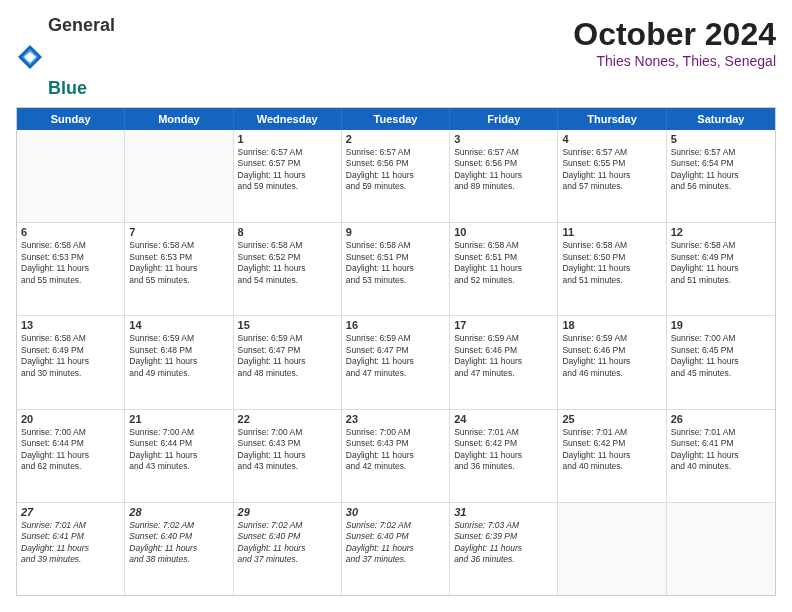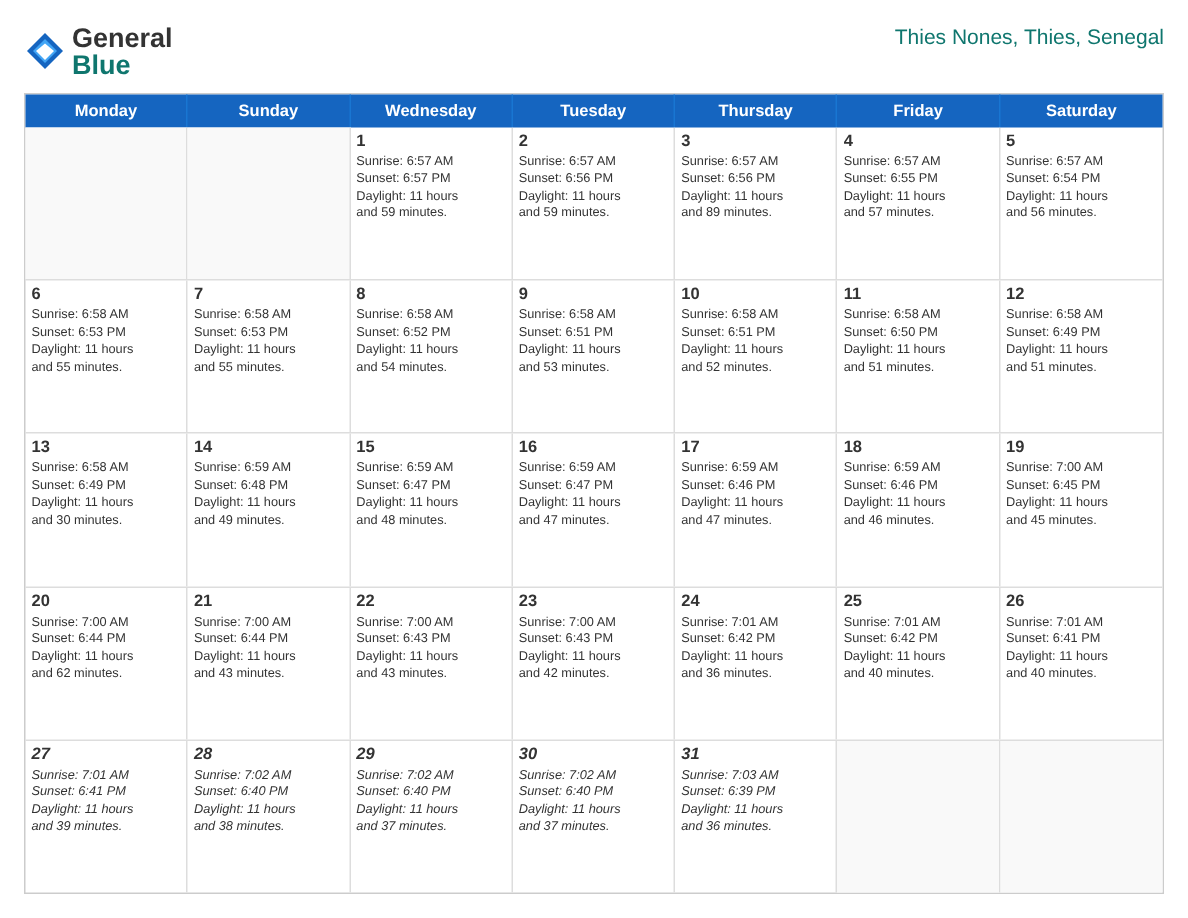--- a/index.html
+++ b/index.html
@@ -26,39 +26,40 @@
     .logo {
       display: flex;
       align-items: center;
     }
     .logo-text {
       display: flex;
       flex-direction: column;
       font-size: 18px;
       font-weight: bold;
       line-height: 1;
+      gap: 45px;
     }
     .logo-general { color: #333; }
     .logo-blue { color: #0f766e; }
     .logo-icon {
       width: 28px;
       height: 28px;
       margin-right: 4px;
     }
     .title-block {
       text-align: right;
     }
     .month-title {
       font-size: 32px;
       font-weight: bold;
       color: #222;
     }
     .subtitle {
       font-size: 14px;
-      color: #0f766e;
+      color: #701a75;
     }
     .calendar {
       flex: 1;
       display: flex;
       flex-direction: column;
       border: 1px solid #ccc;
     }
     .cal-header {
       display: grid;
       grid-template-columns: repeat(7, 1fr);
@@ -114,32 +115,33 @@
         <polygon points="14,2 26,14 14,26 2,14" fill="#1565c0"></polygon>
         <polygon points="14,6 22,14 14,22 6,14" fill="#42a5f5"></polygon>
         <polygon points="14,9 20,14 14,20 8,14" fill="#fff"></polygon>
       </svg>
       <div class="logo-text">
         <span class="logo-general">General</span>
         <span class="logo-blue">Blue</span>
       </div>
     </div>
     <div class="title-block">
+      <div class="month-title">October 2024</div>
       <div class="subtitle">Thies Nones, Thies, Senegal</div>
     </div>
   </div>
 
   <div class="calendar">
     <div class="cal-header" id="cal-header-row">
+        <div class="cal-header-cell">Sunday</div>
         <div class="cal-header-cell">Monday</div>
-        <div class="cal-header-cell">Sunday</div>
         <div class="cal-header-cell">Wednesday</div>
         <div class="cal-header-cell">Tuesday</div>
+        <div class="cal-header-cell">Friday</div>
         <div class="cal-header-cell">Thursday</div>
-        <div class="cal-header-cell">Friday</div>
         <div class="cal-header-cell">Saturday</div>
       </div>
     <div class="cal-body" id="cal-body">
         <div class="cal-row">
           <div class="cal-cell empty"></div>
           <div class="cal-cell empty"></div>
           <div class="cal-cell">
             <div class="day-num">1</div>
             <div class="cell-line">Sunrise: 6:57 AM</div>
             <div class="cell-line">Sunset: 6:57 PM</div>

